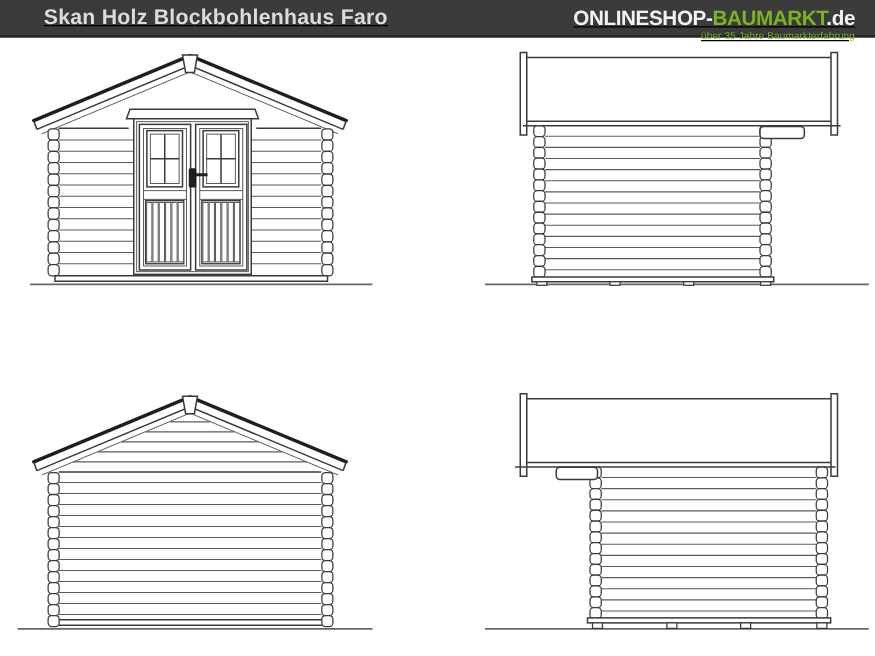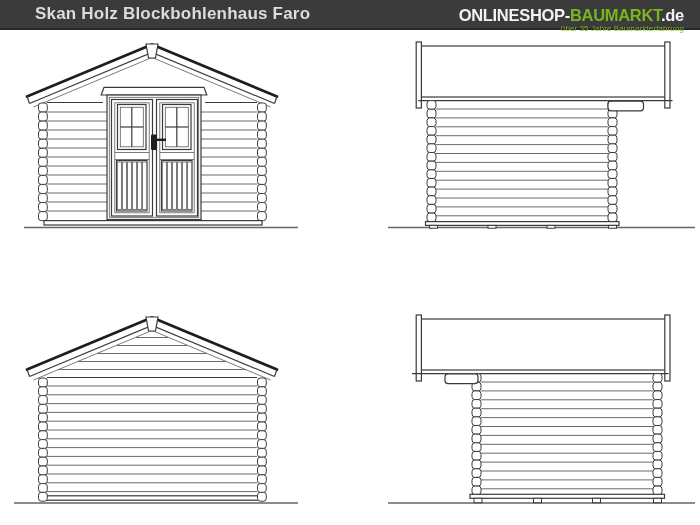--- a/index.html
+++ b/index.html
@@ -7,21 +7,21 @@
     --logo-text:#f2f2f2; --accent:#7ab41e;
     --line:#3a3a3a; --line-strong:#1e1e1e; --line-light:#5a5a5a; --ground:#666;
     --canvas:#ffffff;
   }
   *{margin:0;padding:0;box-sizing:border-box;}
   html,body{width:700px;height:525px;overflow:hidden;background:var(--canvas);
     font-family:"Liberation Sans", sans-serif;}
   .header{
     width:700px;height:30px;background:var(--header-bg);
     border-bottom:2px solid var(--header-border);
-    display:flex;justify-content:space-between;align-items:center;
+    display:flex;justify-content:space-between;align-items:center;text-decoration:underline;
   }
   .title{
     margin-left:35px;font-size:17px;font-weight:bold;color:var(--title-text);
     letter-spacing:.2px;white-space:nowrap;
   }
   .logo{margin-right:16px;text-align:right;line-height:1;padding-top:12px;}
   .logo-main{font-size:16.5px;font-weight:bold;letter-spacing:-.3px;color:var(--logo-text);white-space:nowrap;}
   .logo-main .green{color:var(--accent);}
   .logo-tagline{font-size:8px;color:var(--accent);margin-top:1px;letter-spacing:.1px;}
   svg{display:block;}

